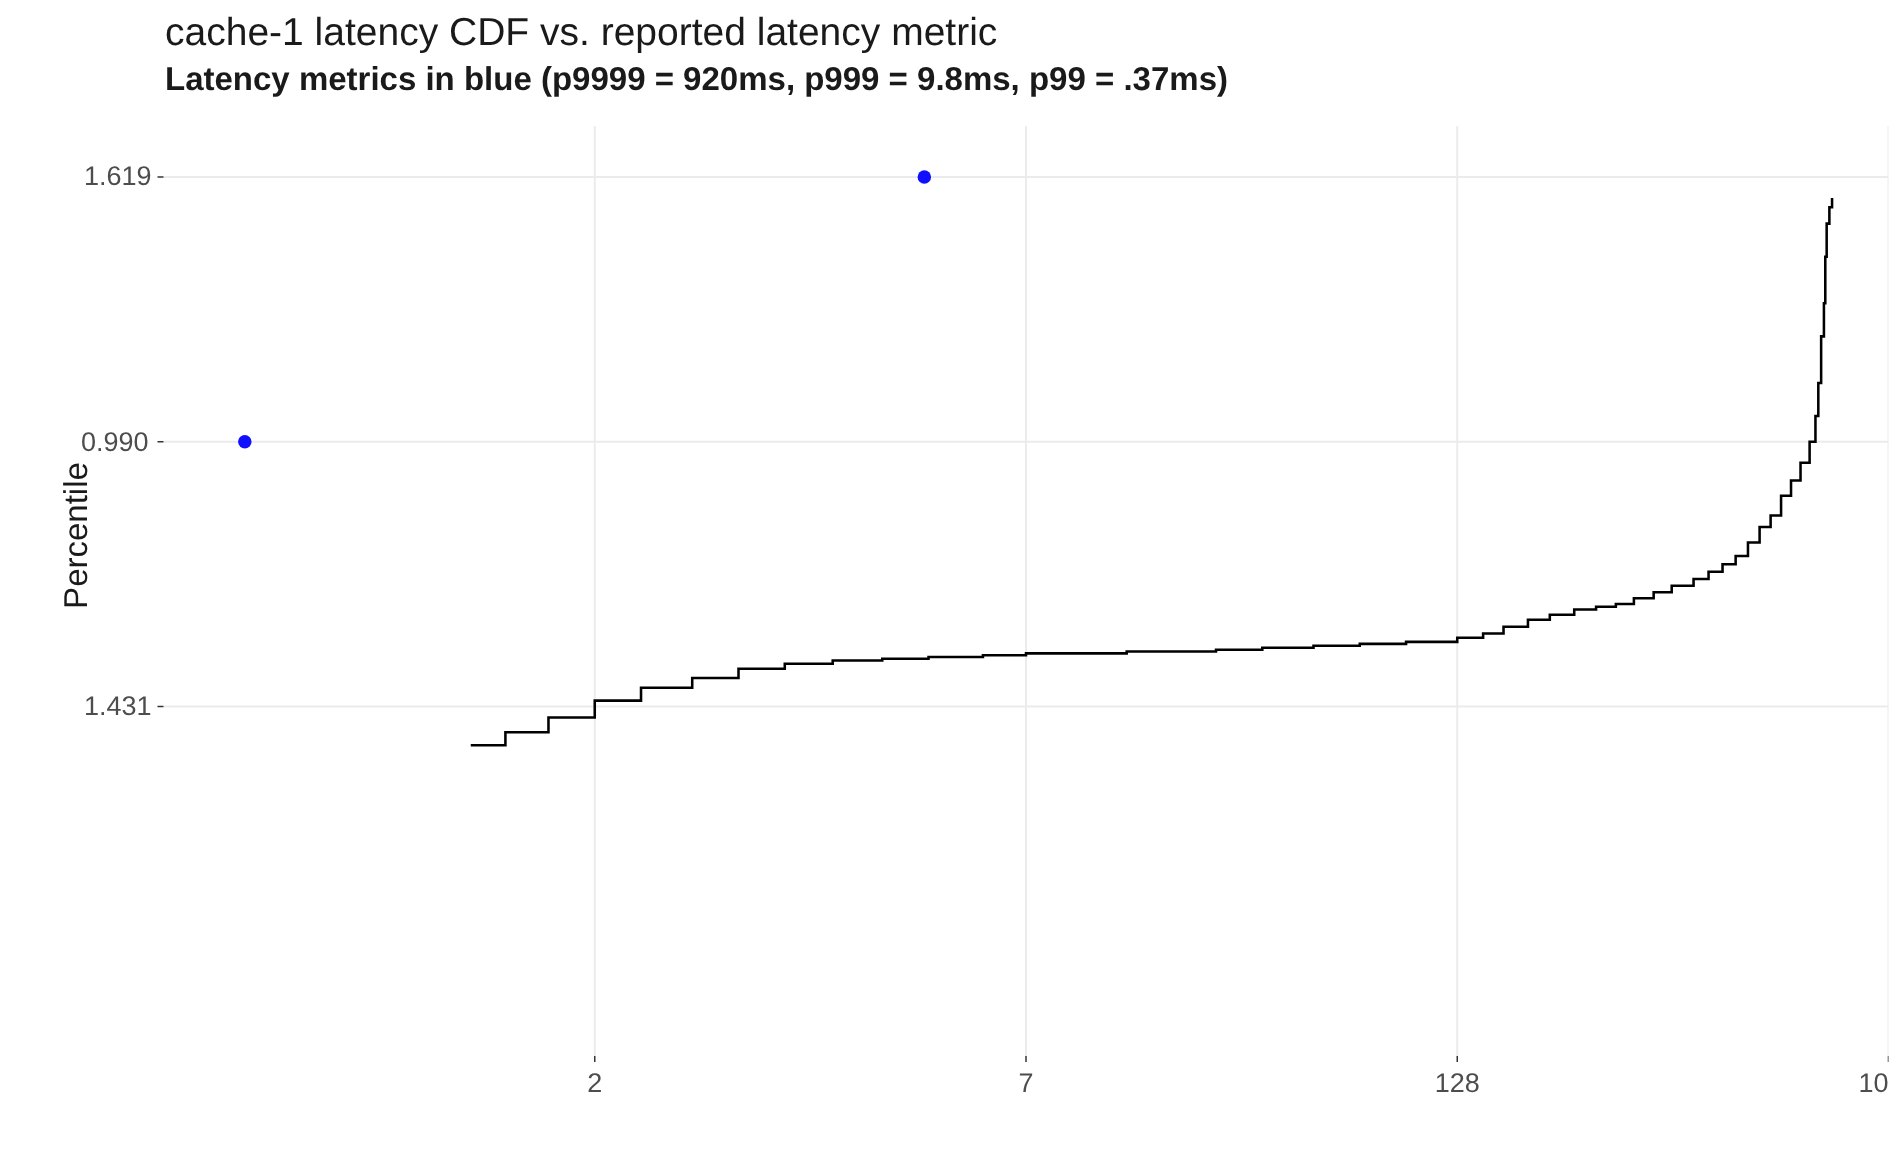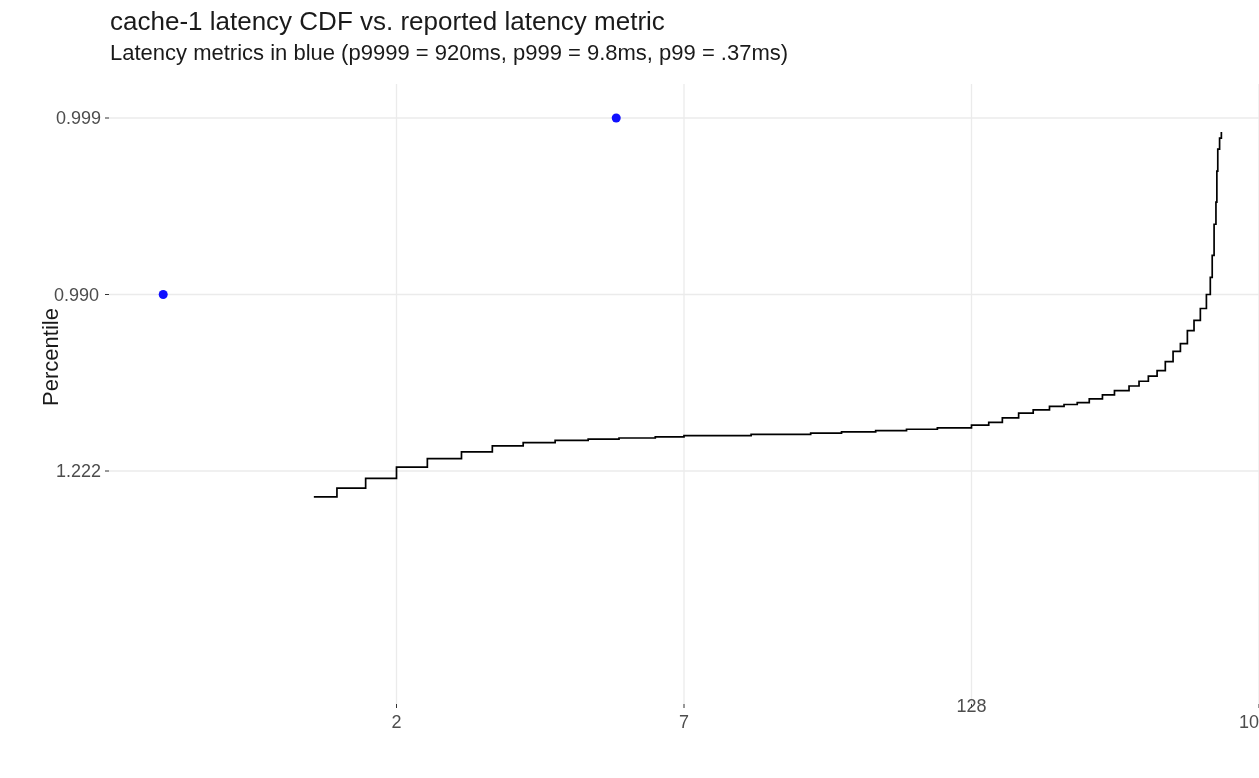--- a/index.html
+++ b/index.html
@@ -23,21 +23,21 @@
     top: 6px;
     font-size: 26px;
     font-weight: 400;
     color: #1a1a1a;
   }
   .subtitle {
     position: absolute;
     left: 110px;
     top: 40px;
     font-size: 22px;
-    font-weight: 400;
+    font-weight: 700;
     color: #1a1a1a;
   }
   .plot-area {
     position: absolute;
     left: 109px;
     top: 84px;
     width: 1150px;
     height: 620px;
     background: #ffffff;
   }
@@ -96,22 +96,22 @@
         <line x1="575" x2="575" y1="620" y2="624" stroke="#333" stroke-width="1"></line>
         <line x1="862.5" x2="862.5" y1="620" y2="624" stroke="#333" stroke-width="1"></line>
         <line x1="1150" x2="1150" y1="620" y2="624" stroke="#333" stroke-width="1"></line>
         <line x1="0" x2="-4" y1="387" y2="387" stroke="#333" stroke-width="1"></line>
         <line x1="0" x2="-4" y1="210.5" y2="210.5" stroke="#333" stroke-width="1"></line>
         <line x1="0" x2="-4" y1="34" y2="34" stroke="#333" stroke-width="1"></line>
       </svg>
   </div>
 
   <div id="tick-container">
-      <div class="tick-label" style="left: 101px; top: 471px; transform: translate(-100%, -50%);">1.222</div>
+      <div class="tick-label" style="left: 101px; top: 471px; transform: translate(-100%, -50%);">1.431</div>
       <div class="tick-label" style="left: 99px; top: 294.5px; transform: translate(-100%, -50%);">0.990</div>
-      <div class="tick-label" style="left: 101px; top: 118px; transform: translate(-100%, -50%);">0.999</div>
+      <div class="tick-label" style="left: 101px; top: 118px; transform: translate(-100%, -50%);">1.619</div>
       <div class="tick-label" style="left: 396.5px; top: 712px; transform: translate(-50%, 0px);">2</div>
       <div class="tick-label" style="left: 684px; top: 712px; transform: translate(-50%, 0px);">7</div>
-      <div class="tick-label" style="left: 971.5px; top: 696px; transform: translate(-50%, 0px);">128</div>
+      <div class="tick-label" style="left: 971.5px; top: 712px; transform: translate(-50%, 0px);">128</div>
       <div class="tick-label" style="left: 1259px; top: 712px; transform: translate(-50%, 0px);">1024</div>
     </div>
 
 </div>
 
 </body></html>

